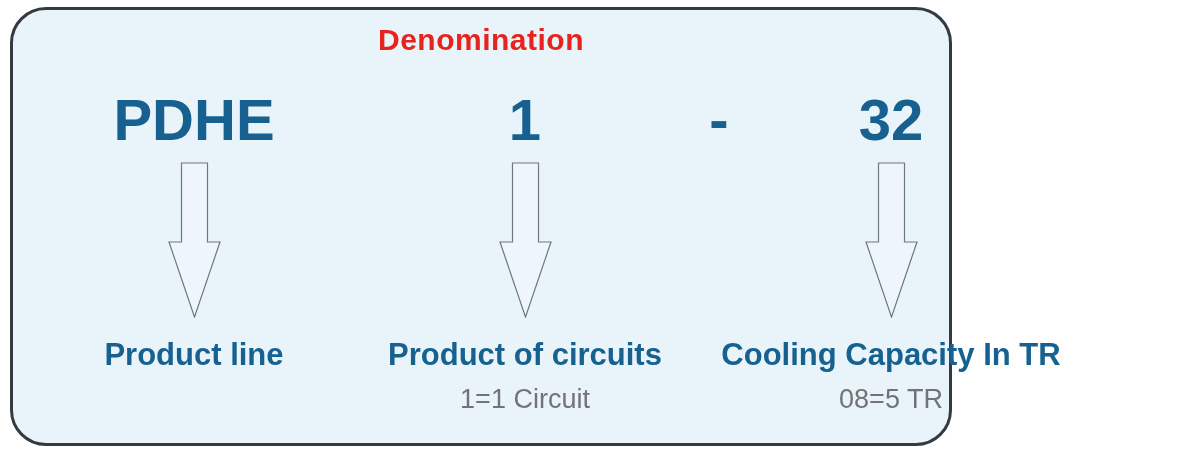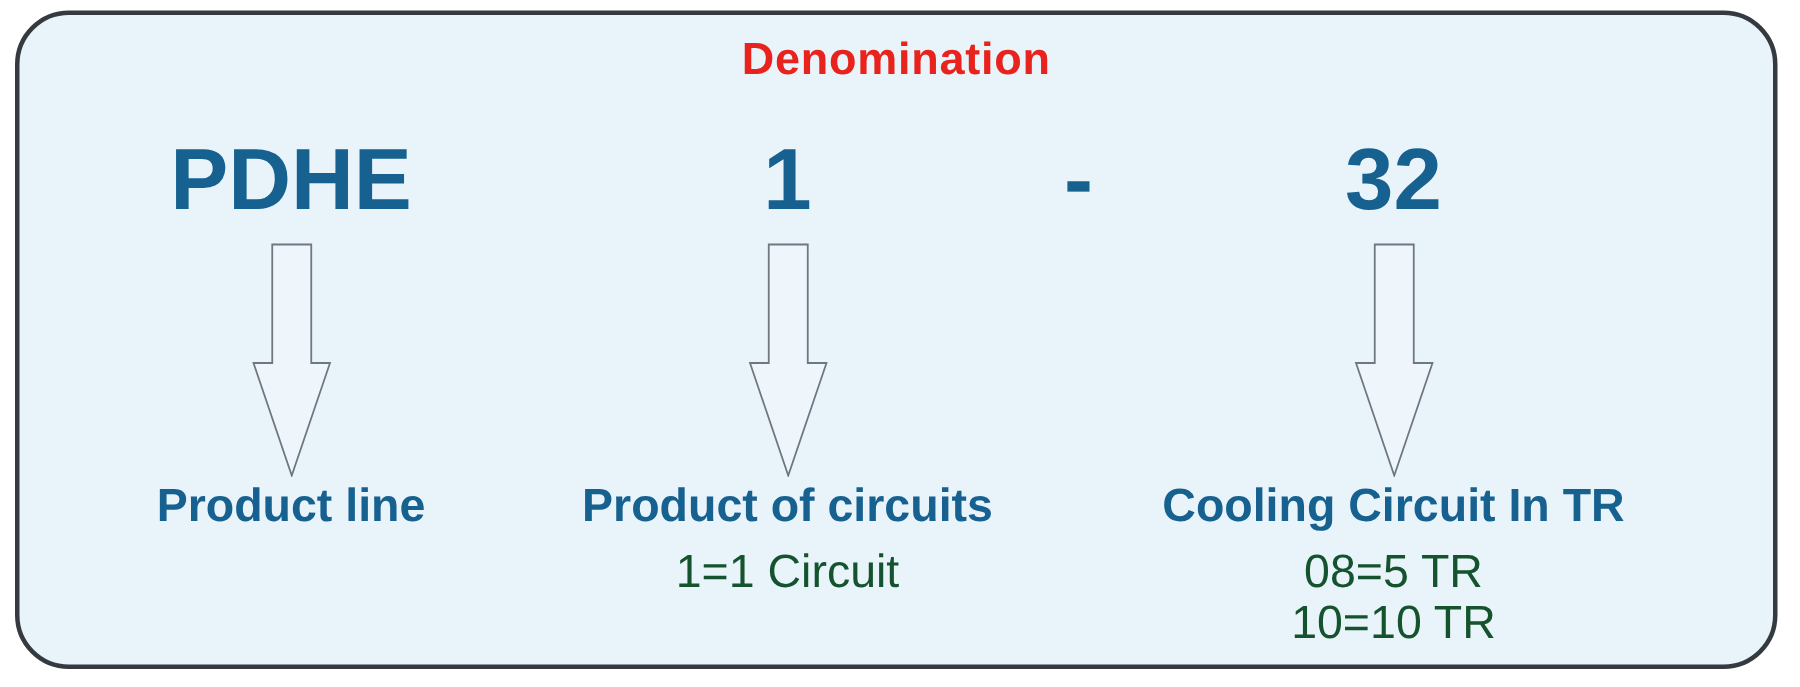--- a/index.html
+++ b/index.html
@@ -8,21 +8,21 @@
     width: 1200px;
     height: 458px;
     background: #ffffff;
     font-family: "Liberation Sans", sans-serif;
     overflow: hidden;
   }
   .panel {
     position: absolute;
     left: 10px;
     top: 7px;
-    width: 1175px;
+    width: 942px;
     height: 439px;
     background: #e8f3fa;
     border: 3px solid #343a40;
     border-radius: 36px;
     box-sizing: border-box;
   }
   .title {
     position: absolute;
     top: 13px;
     left: 0;
@@ -36,21 +36,21 @@
   .col {
     position: absolute;
     top: 76px;
     width: 380px;
     display: flex;
     flex-direction: column;
     align-items: center;
   }
   .col-product  { left: -9px;  }  
   .col-circuits { left: 322px; }  
-  .col-capacity { left: 726px; }  
+  .col-capacity { left: 688px; }  
   .code {
     font-size: 58px;
     font-weight: bold;
     color: #16618f;
     line-height: 68px;
     white-space: nowrap;
   }
   .dash {
     position: absolute;
     left: 666px;
@@ -60,33 +60,34 @@
     font-size: 58px;
     font-weight: bold;
     color: #16618f;
     line-height: 68px;
   }
   .arrow {
     margin-top: 8px;
     display: block;
   }
   .label {
+    margin-top: 18px;
     font-size: 31px;
     font-weight: bold;
     color: #16618f;
     line-height: 38px;
     white-space: nowrap;
   }
   .details {
     margin-top: 8px;
     text-align: center;
   }
   .detail {
-    font-size: 31px;
-    color: #14532d;
+    font-size: 27px;
+    color: #737373;
     line-height: 34px;
     white-space: nowrap;
   }
 </style>
 </head>
 <body>
 
 <div class="panel">
 
   <div class="title">Denomination</div>
@@ -110,20 +111,19 @@
     </div>
   </div>
 
   <div class="dash">-</div>
 
   <div class="col col-capacity">
     <div class="code">32</div>
     <svg class="arrow" width="53" height="156" viewBox="0 0 53 156">
       <path d="M 13.5,1 L 39.5,1 L 39.5,80 L 52,80 L 26.5,155 L 1,80 L 13.5,80 Z" fill="#eef6fc" stroke="#6f7780" stroke-width="1.2"></path>
     </svg>
-    <div class="label">Cooling Circuit In TR</div>
+    <div class="label">Cooling Capacity In TR</div>
     <div class="details">
       <div class="detail">08=5 TR</div>
-      <div class="detail">10=10 TR</div>
     </div>
   </div>
 
 </div>
 
 </body></html>

